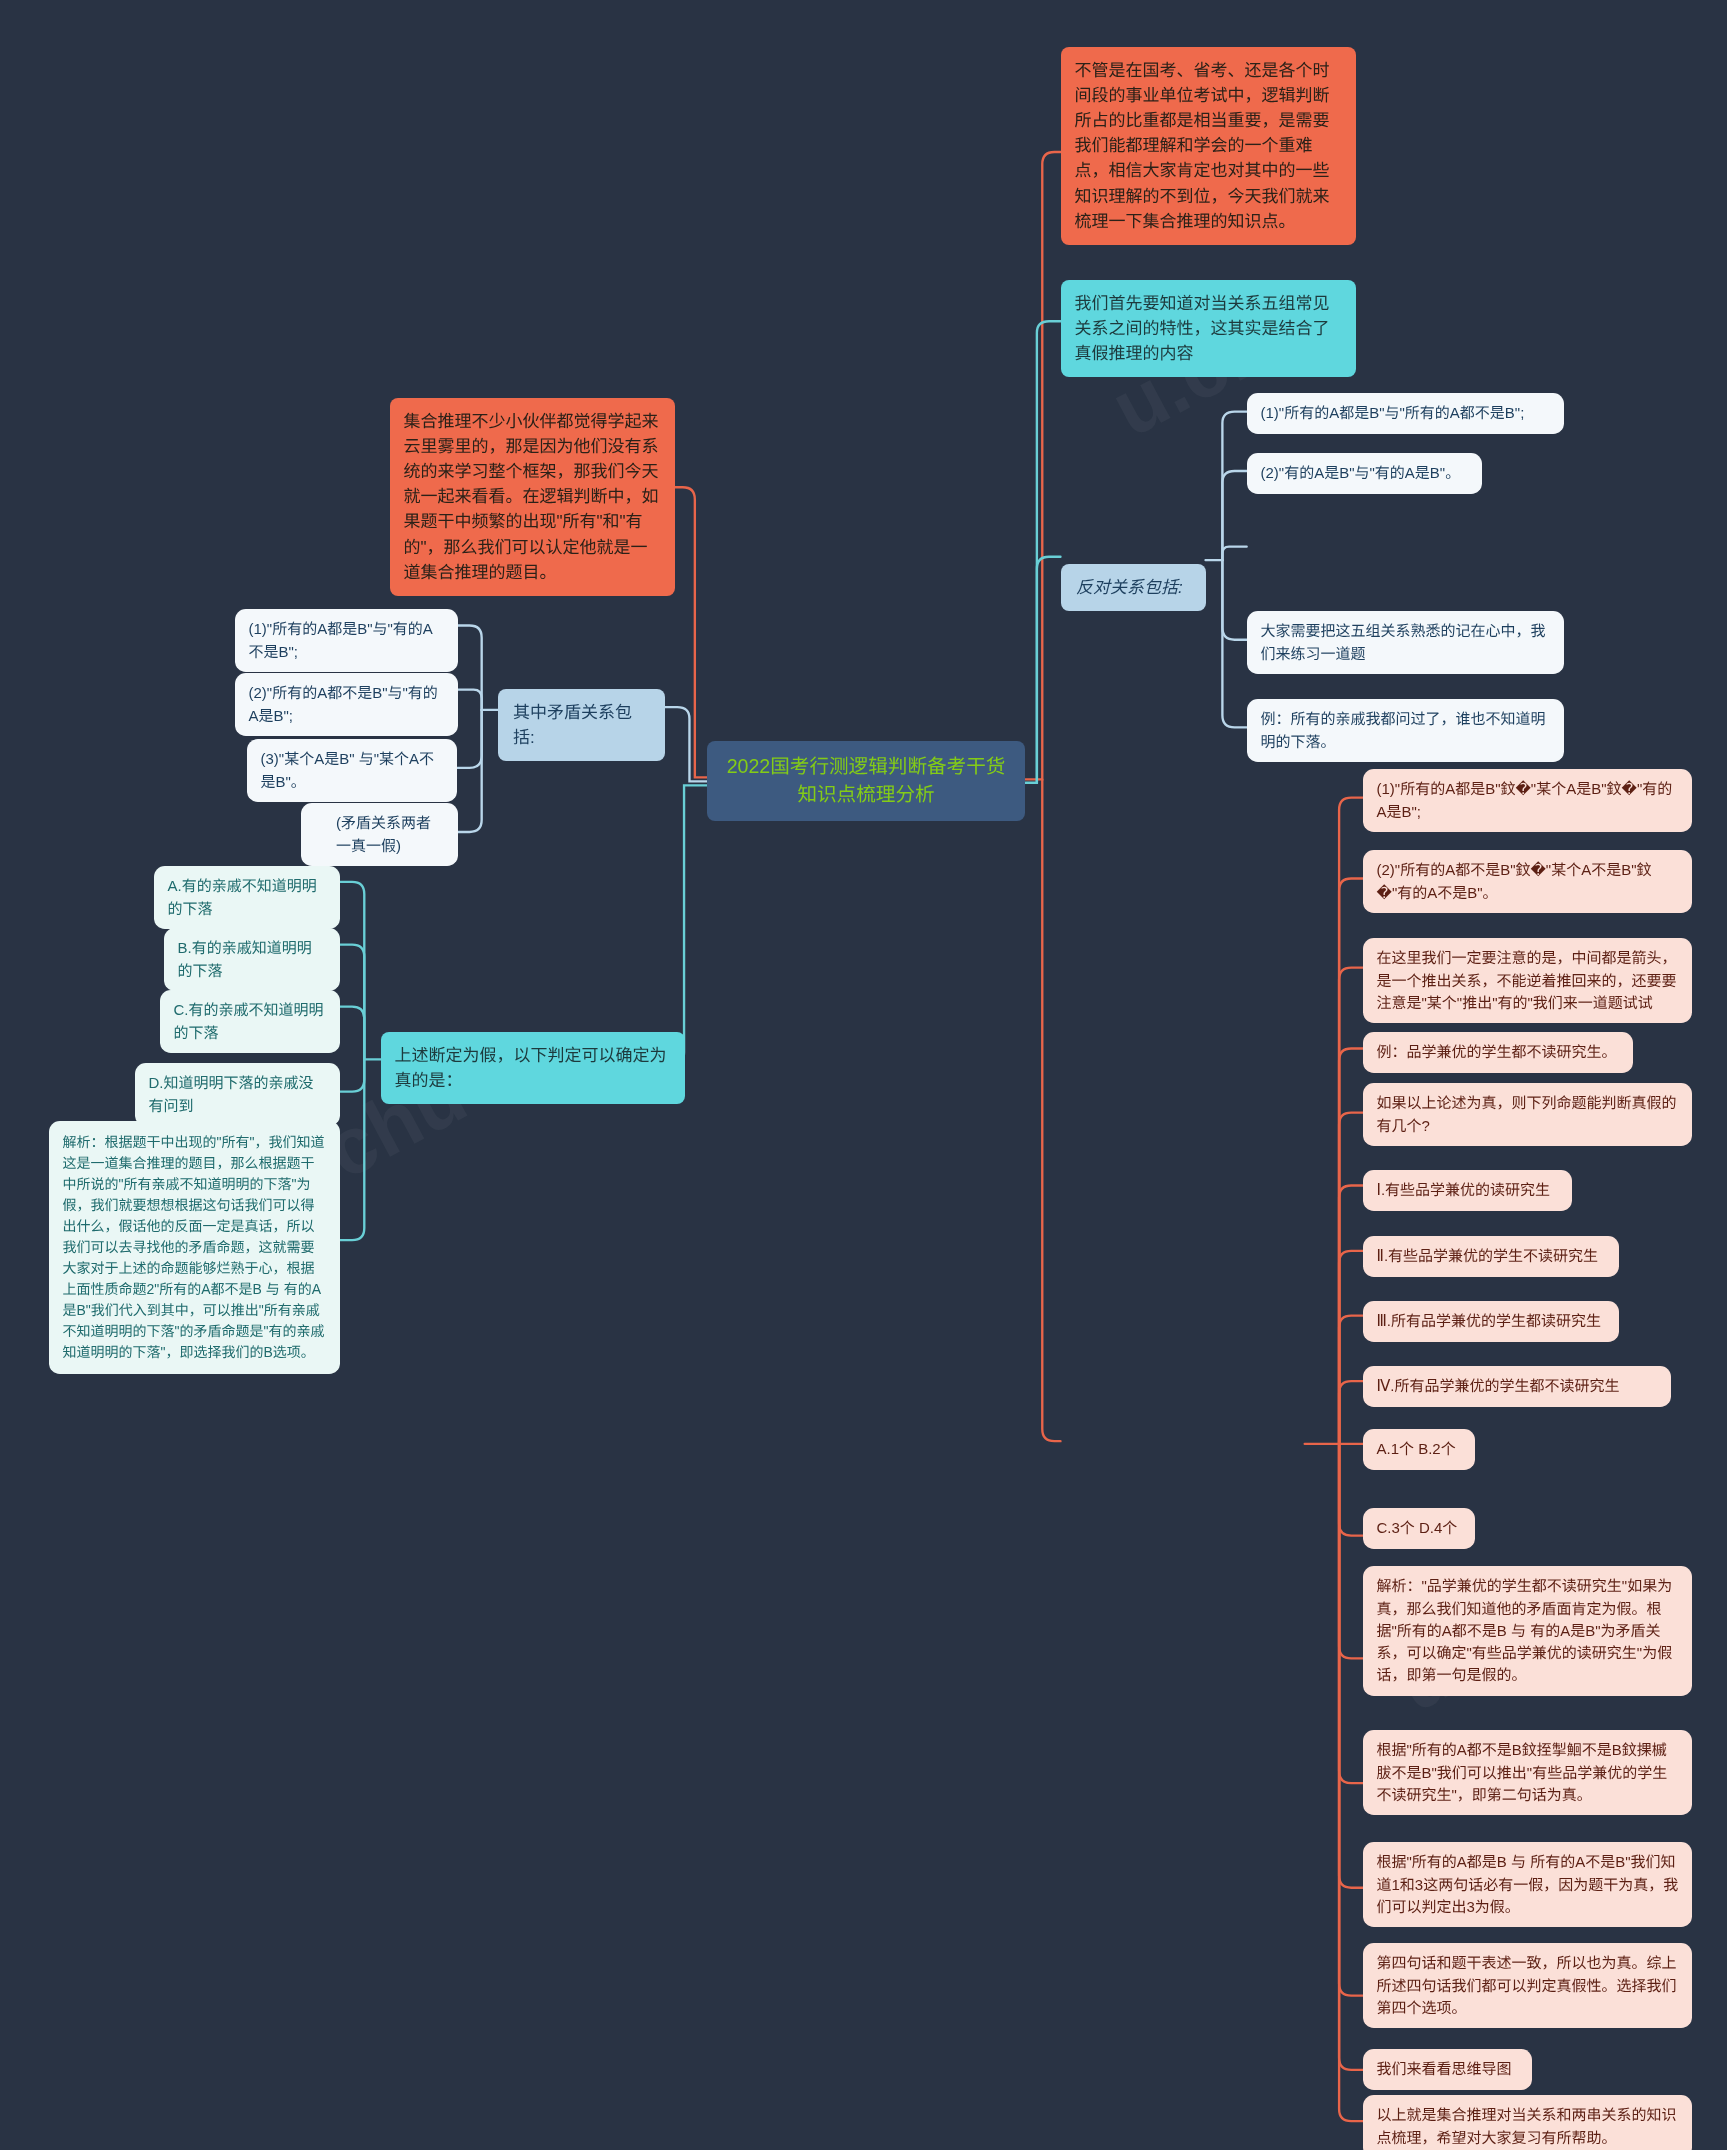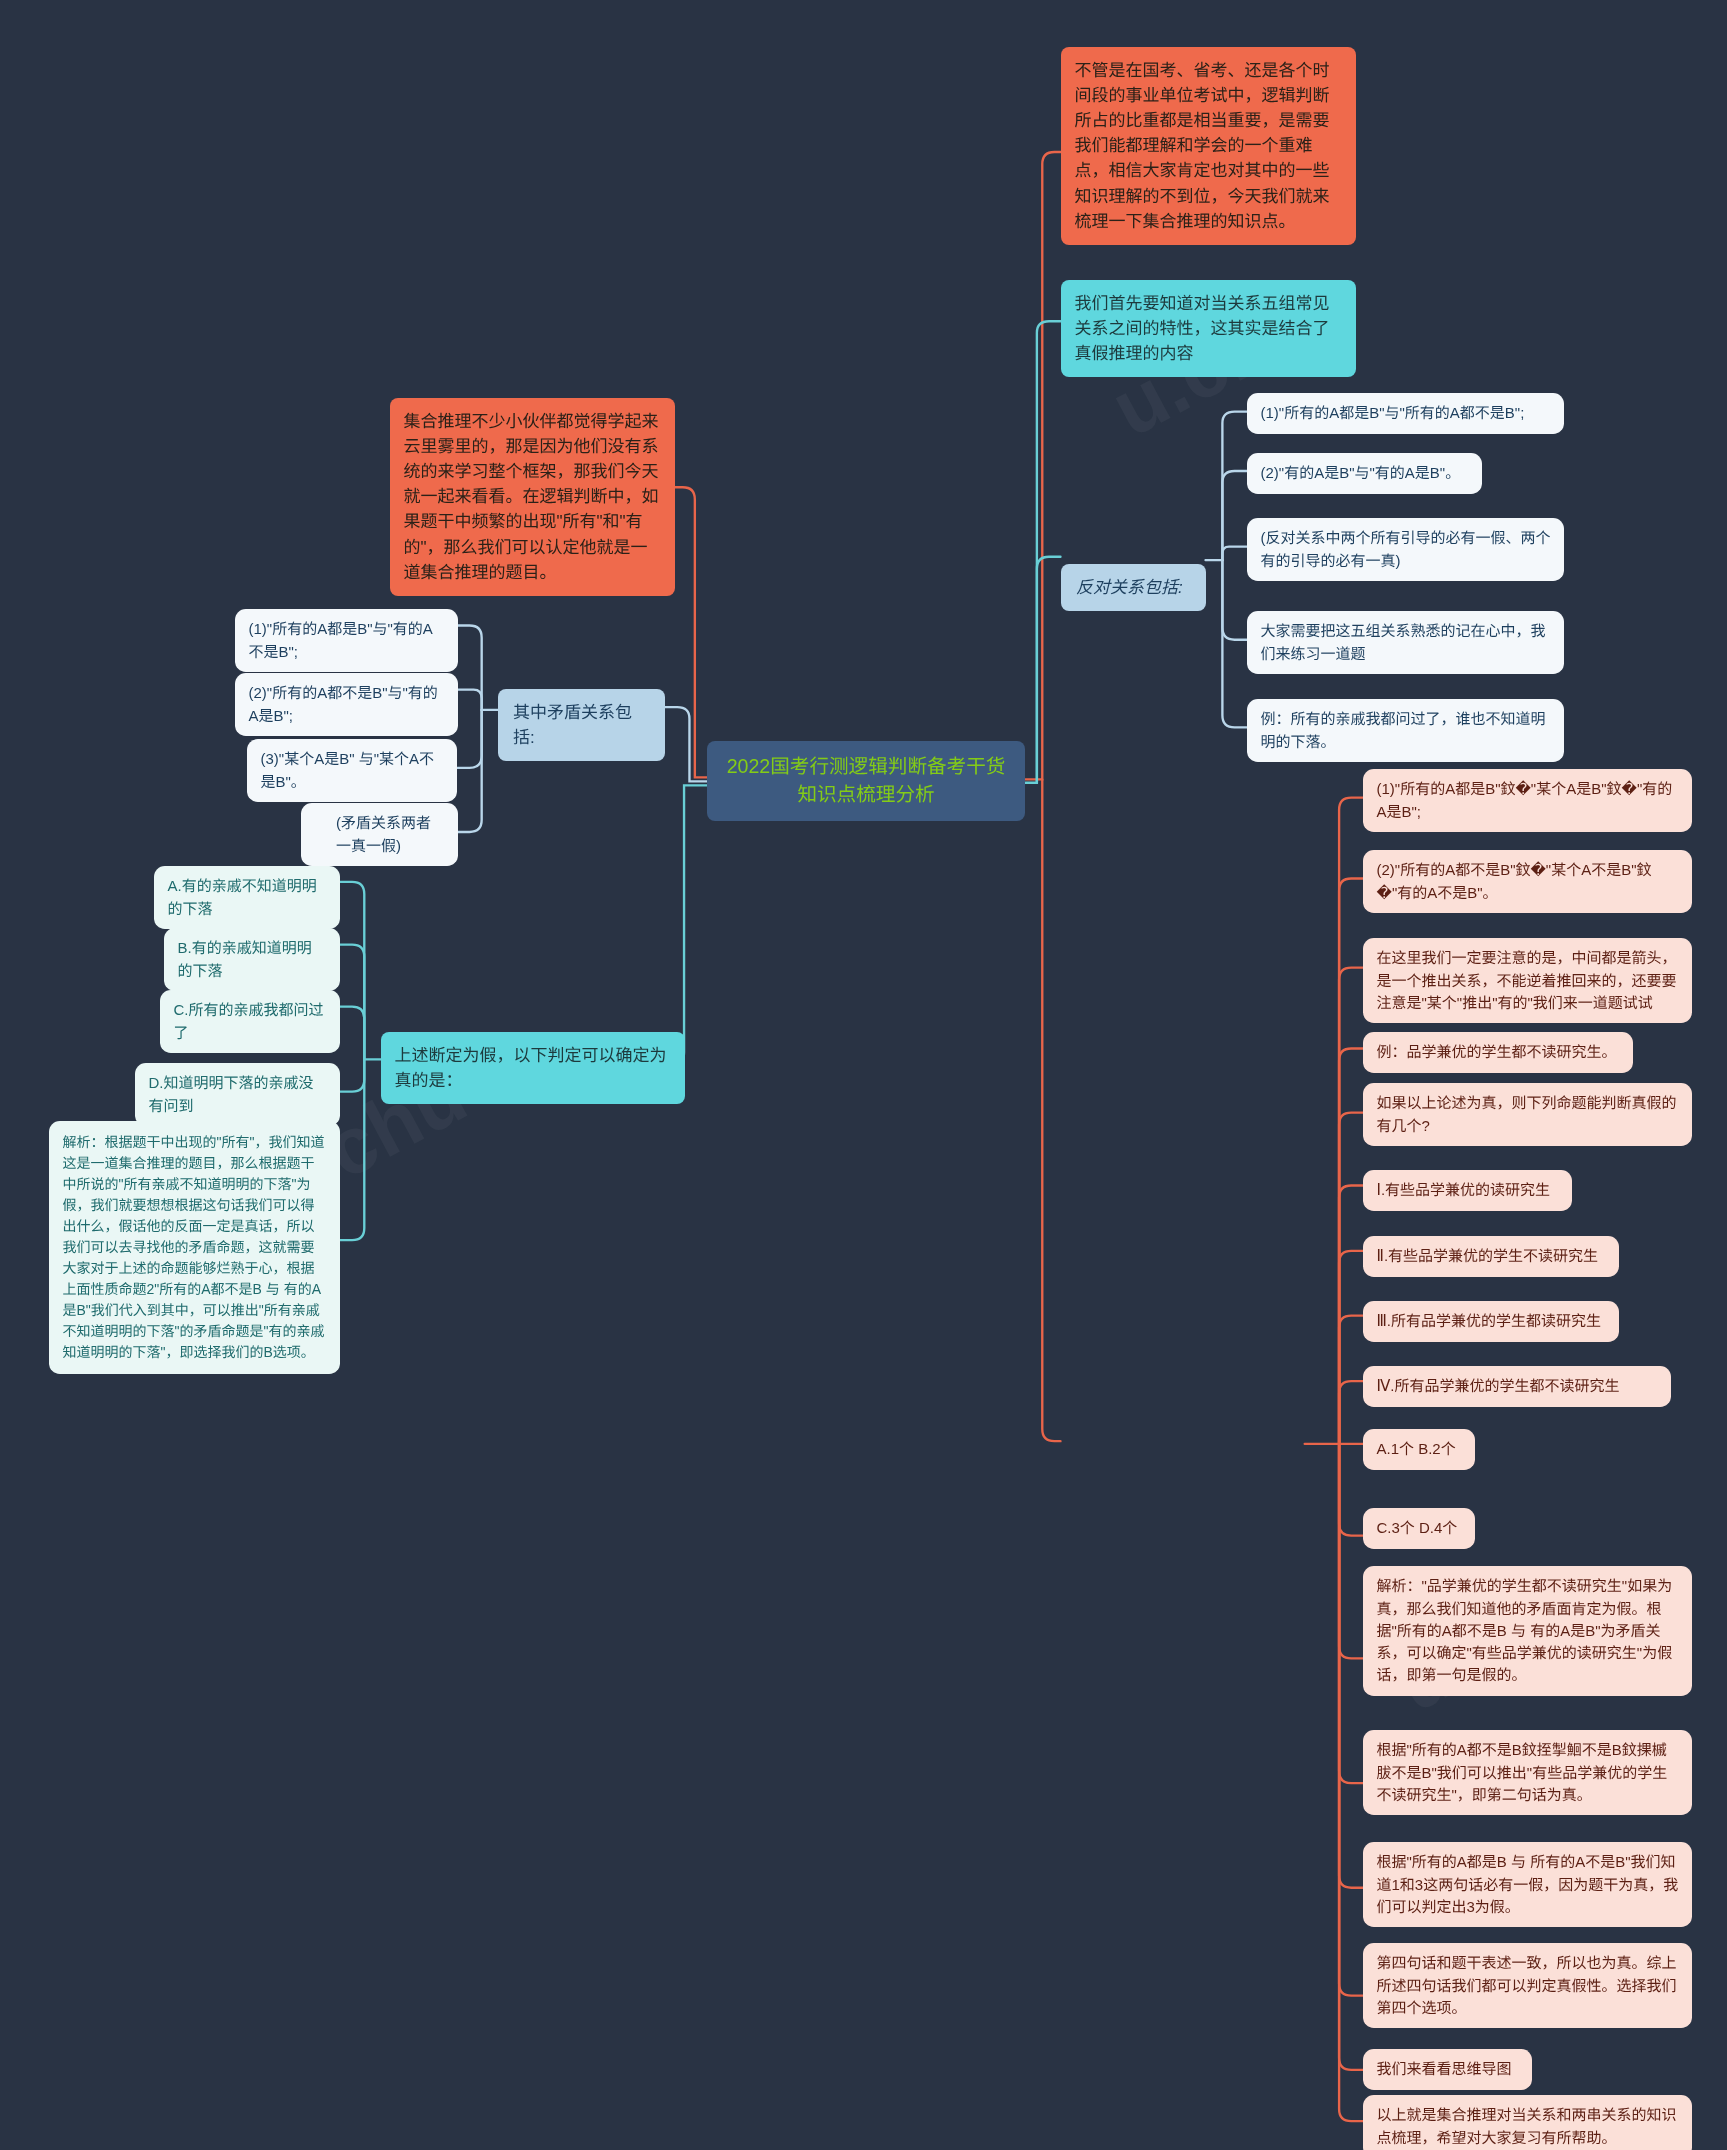--- a/index.html
+++ b/index.html
@@ -167,21 +167,20 @@
   <div class="node root" style="left:707px;top:741px;width:318px;">2022国考行测逻辑判断备考干货知识点梳理分析</div>
 
   <div class="node orange" style="left:1061px;top:47px;width:295px;">不管是在国考、省考、还是各个时间段的事业单位考试中，逻辑判断所占的比重都是相当重要，是需要我们能都理解和学会的一个重难点，相信大家肯定也对其中的一些知识理解的不到位，今天我们就来梳理一下集合推理的知识点。</div>
 
   <div class="node cyan" style="left:1061px;top:280px;width:295px;">我们首先要知道对当关系五组常见关系之间的特性，这其实是结合了真假推理的内容</div>
 
   <div class="node bluepill" style="left:1061px;top:564px;width:145px;font-style:italic;">反对关系包括:</div>
 
   <div class="node white" style="left:1247px;top:393px;width:317px;">(1)"所有的A都是B"与"所有的A都不是B";</div>
   <div class="node white" style="left:1247px;top:453px;width:235px;">(2)"有的A是B"与"有的A是B"。</div>
-  <div class="node white" style="left:1247px;top:518px;width:317px;">(反对关系中两个所有引导的必有一假、两个有的引导的必有一真)</div>
   <div class="node white" style="left:1247px;top:611px;width:317px;">大家需要把这五组关系熟悉的记在心中，我们来练习一道题</div>
   <div class="node white" style="left:1247px;top:699px;width:317px;">例：所有的亲戚我都问过了，谁也不知道明明的下落。</div>
 
 
   <div class="node pink" style="left:1363px;top:769px;width:329px;">(1)"所有的A都是B"鈫�"某个A是B"鈫�"有的A是B";</div>
   <div class="node pink" style="left:1363px;top:850px;width:329px;">(2)"所有的A都不是B"鈫�"某个A不是B"鈫�"有的A不是B"。</div>
   <div class="node pink" style="left:1363px;top:938px;width:329px;">在这里我们一定要注意的是，中间都是箭头，是一个推出关系，不能逆着推回来的，还要要注意是"某个"推出"有的"我们来一道题试试</div>
   <div class="node pink" style="left:1363px;top:1032px;width:270px;">例：品学兼优的学生都不读研究生。</div>
   <div class="node pink" style="left:1363px;top:1083px;width:329px;">如果以上论述为真，则下列命题能判断真假的有几个?</div>
   <div class="node pink" style="left:1363px;top:1170px;width:209px;">Ⅰ.有些品学兼优的读研究生</div>
@@ -203,19 +202,19 @@
 
   <div class="node white" style="left:235px;top:609px;width:223px;">(1)"所有的A都是B"与"有的A不是B";</div>
   <div class="node white" style="left:235px;top:673px;width:223px;">(2)"所有的A都不是B"与"有的A是B";</div>
   <div class="node white" style="left:247px;top:739px;width:210px;">(3)"某个A是B" 与"某个A不是B"。</div>
   <div class="node white" style="left:301px;top:803px;width:157px;padding-left:35px;">(矛盾关系两者一真一假)</div>
 
   <div class="node cyan" style="left:381px;top:1032px;width:304px;">上述断定为假，以下判定可以确定为真的是：</div>
 
   <div class="node mint small" style="left:154px;top:866px;width:186px;">A.有的亲戚不知道明明的下落</div>
   <div class="node mint small" style="left:164px;top:928px;width:176px;">B.有的亲戚知道明明的下落</div>
-  <div class="node mint small" style="left:160px;top:990px;width:180px;">C.所有的亲戚我都问过了</div>
+  <div class="node mint small" style="left:160px;top:990px;width:180px;">C.有的亲戚不知道明明的下落</div>
   <div class="node mint small" style="left:135px;top:1063px;width:205px;">D.知道明明下落的亲戚没有问到</div>
 
   <div class="node mint para" style="left:49px;top:1121px;width:291px;">解析：根据题干中出现的"所有"，我们知道这是一道集合推理的题目，那么根据题干中所说的"所有亲戚不知道明明的下落"为假，我们就要想想根据这句话我们可以得出什么，假话他的反面一定是真话，所以我们可以去寻找他的矛盾命题，这就需要大家对于上述的命题能够烂熟于心，根据上面性质命题2"所有的A都不是B 与 有的A是B"我们代入到其中，可以推出"所有亲戚不知道明明的下落"的矛盾命题是"有的亲戚知道明明的下落"，即选择我们的B选项。</div>
 
 </div>
 
 
 </body></html>

